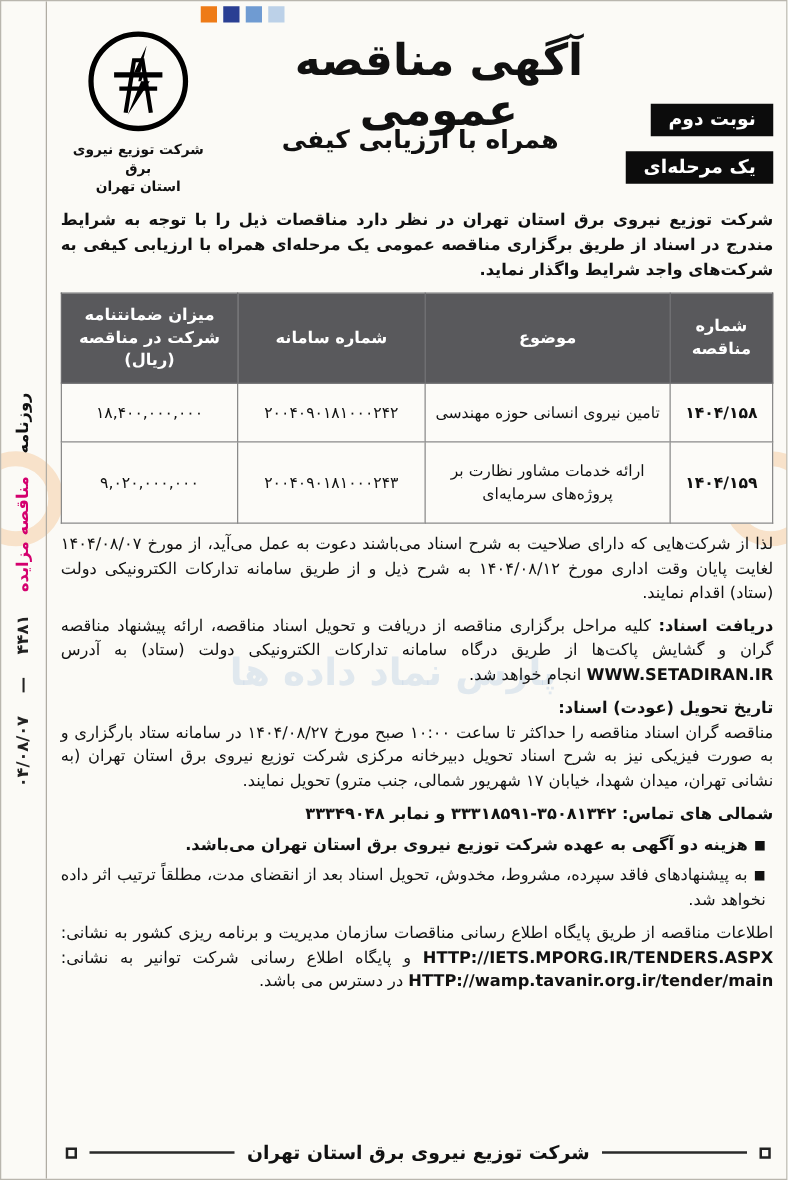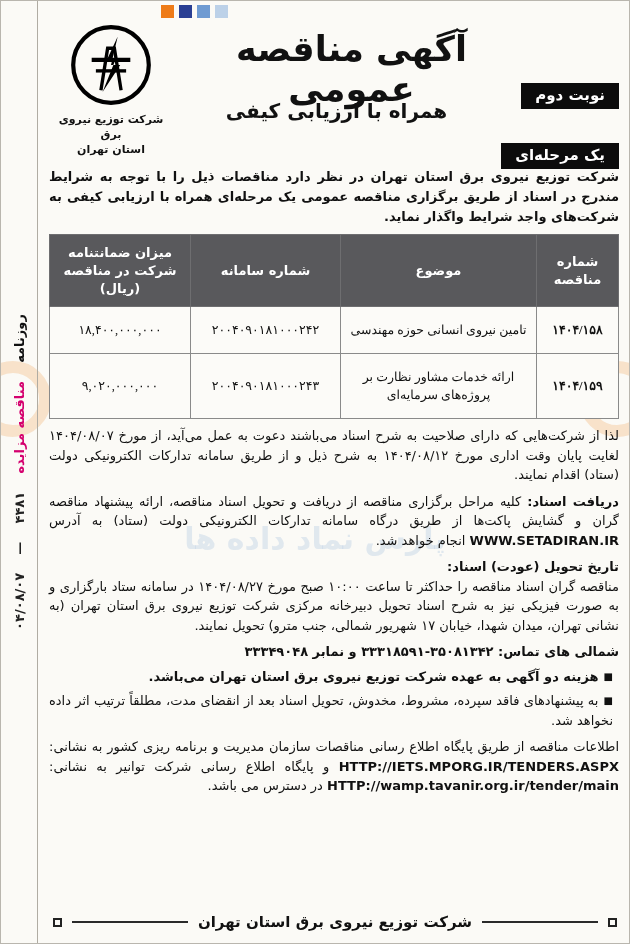--- a/index.html
+++ b/index.html
@@ -58,34 +58,34 @@
   }
   .subtitle {
     position:absolute; right:160px; left:165px; top:76px; text-align:center;
     font-size:20px; font-weight:bold;
   }
   .badge {
     position:absolute; right:0; background:#0c0c0c; color:#fff; font-weight:bold;
     font-size:15px; padding:3px 14px 5px; white-space:nowrap;
   }
   .badge-round { top:60px; }
-  .badge-stage { top:120px; }
+  .badge-stage { top:98px; }
 
   
   .intro { font-size:13px; font-weight:bold; line-height:1.55; text-align:justify; margin-top:2px; }
 
   
   table.tender-table { width:100%; border-collapse:collapse; margin-top:7px;border-radius:24px; }
   .tender-table th {
     background:#59595c; color:#fff; font-size:13px; font-weight:bold;
     border:1px solid #6e6e70; padding:9px 4px; line-height:1.35;
   }
   .tender-table td {
     border:1px solid #8a8a8a; text-align:center; padding:14px 5px;
-    font-size:12.5px; line-height:1.45; background:#fcfbf8;font-family:Liberation Serif, serif;
+    font-size:12.5px; line-height:1.45; background:#fcfbf8;
   }
   .td-no { font-size:13px; font-weight:bold; white-space:nowrap; }
   .td-sys { font-size:12.5px; letter-spacing:0.5px; }
   .td-guar { font-size:13.5px; letter-spacing:0.5px; }
 
   
   .para { font-size:13px; line-height:1.5; text-align:justify; margin-top:7px; }
   .para b { font-weight:bold; }
   .block-lbl { display:block; font-weight:bold; }
   .bold-line { font-weight:bold; }

